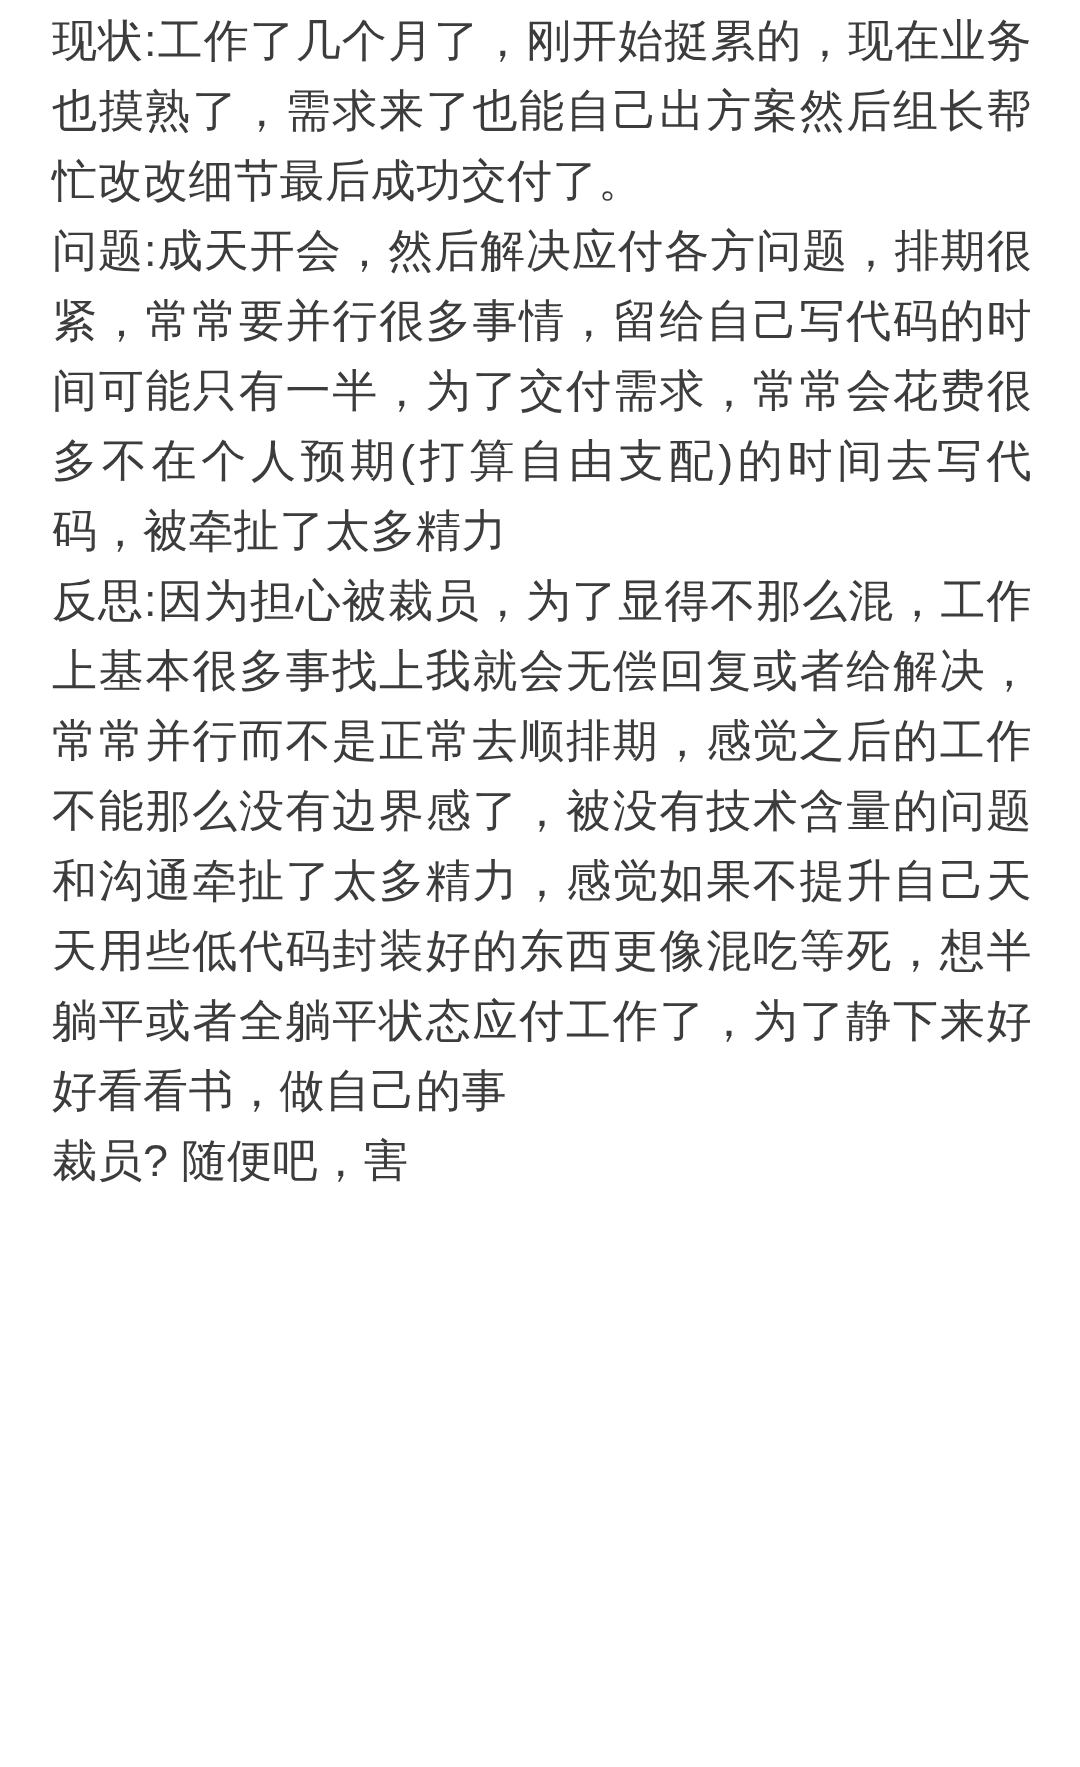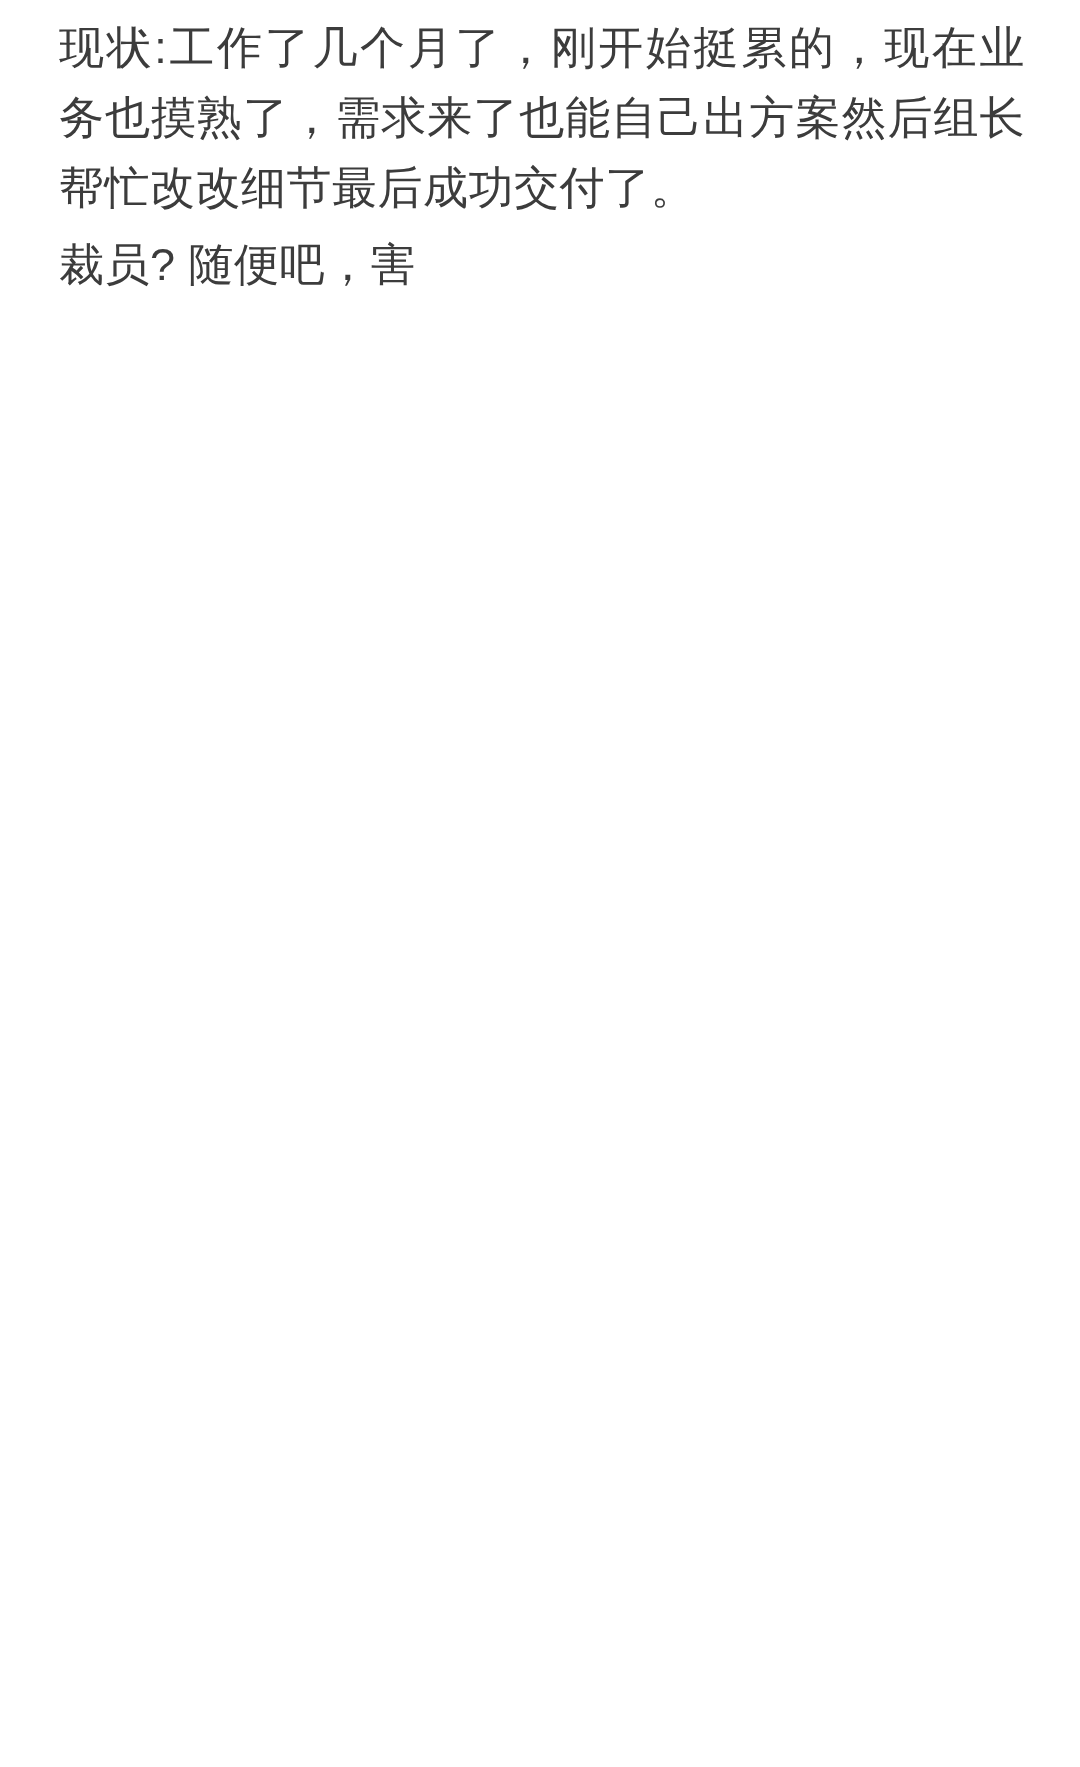--- a/index.html
+++ b/index.html
@@ -19,23 +19,25 @@
     padding: 6px 48px 0 52px;
     font-size: 45px;
     line-height: 70px;
     font-weight: 300;
     color: #3c3c3c;
     letter-spacing: 0.5px;
     text-align: justify;
     text-justify: inter-ideograph;
   }
   .post-text p {
-    margin: 7px;
+    margin: 0;
     padding: 0;
   }
 </style>
 </head>
 <body style="background: rgb(255, 255, 255);">
 
 <main class="post-text" style="color: rgb(60, 60, 60);">
   <p>现状:工作了几个月了，刚开始挺累的，现在业务也摸熟了，需求来了也能自己出方案然后组长帮忙改改细节最后成功交付了。</p>
+  <p>问题:成天开会，然后解决应付各方问题，排期很紧，常常要并行很多事情，留给自己写代码的时间可能只有一半，为了交付需求，常常会花费很多不在个人预期(打算自由支配)的时间去写代码，被牵扯了太多精力</p>
+  <p>反思:因为担心被裁员，为了显得不那么混，工作上基本很多事找上我就会无偿回复或者给解决，常常并行而不是正常去顺排期，感觉之后的工作不能那么没有边界感了，被没有技术含量的问题和沟通牵扯了太多精力，感觉如果不提升自己天天用些低代码封装好的东西更像混吃等死，想半躺平或者全躺平状态应付工作了，为了静下来好好看看书，做自己的事</p>
   <p>裁员? 随便吧，害</p>
 </main>
 
 </body></html>

